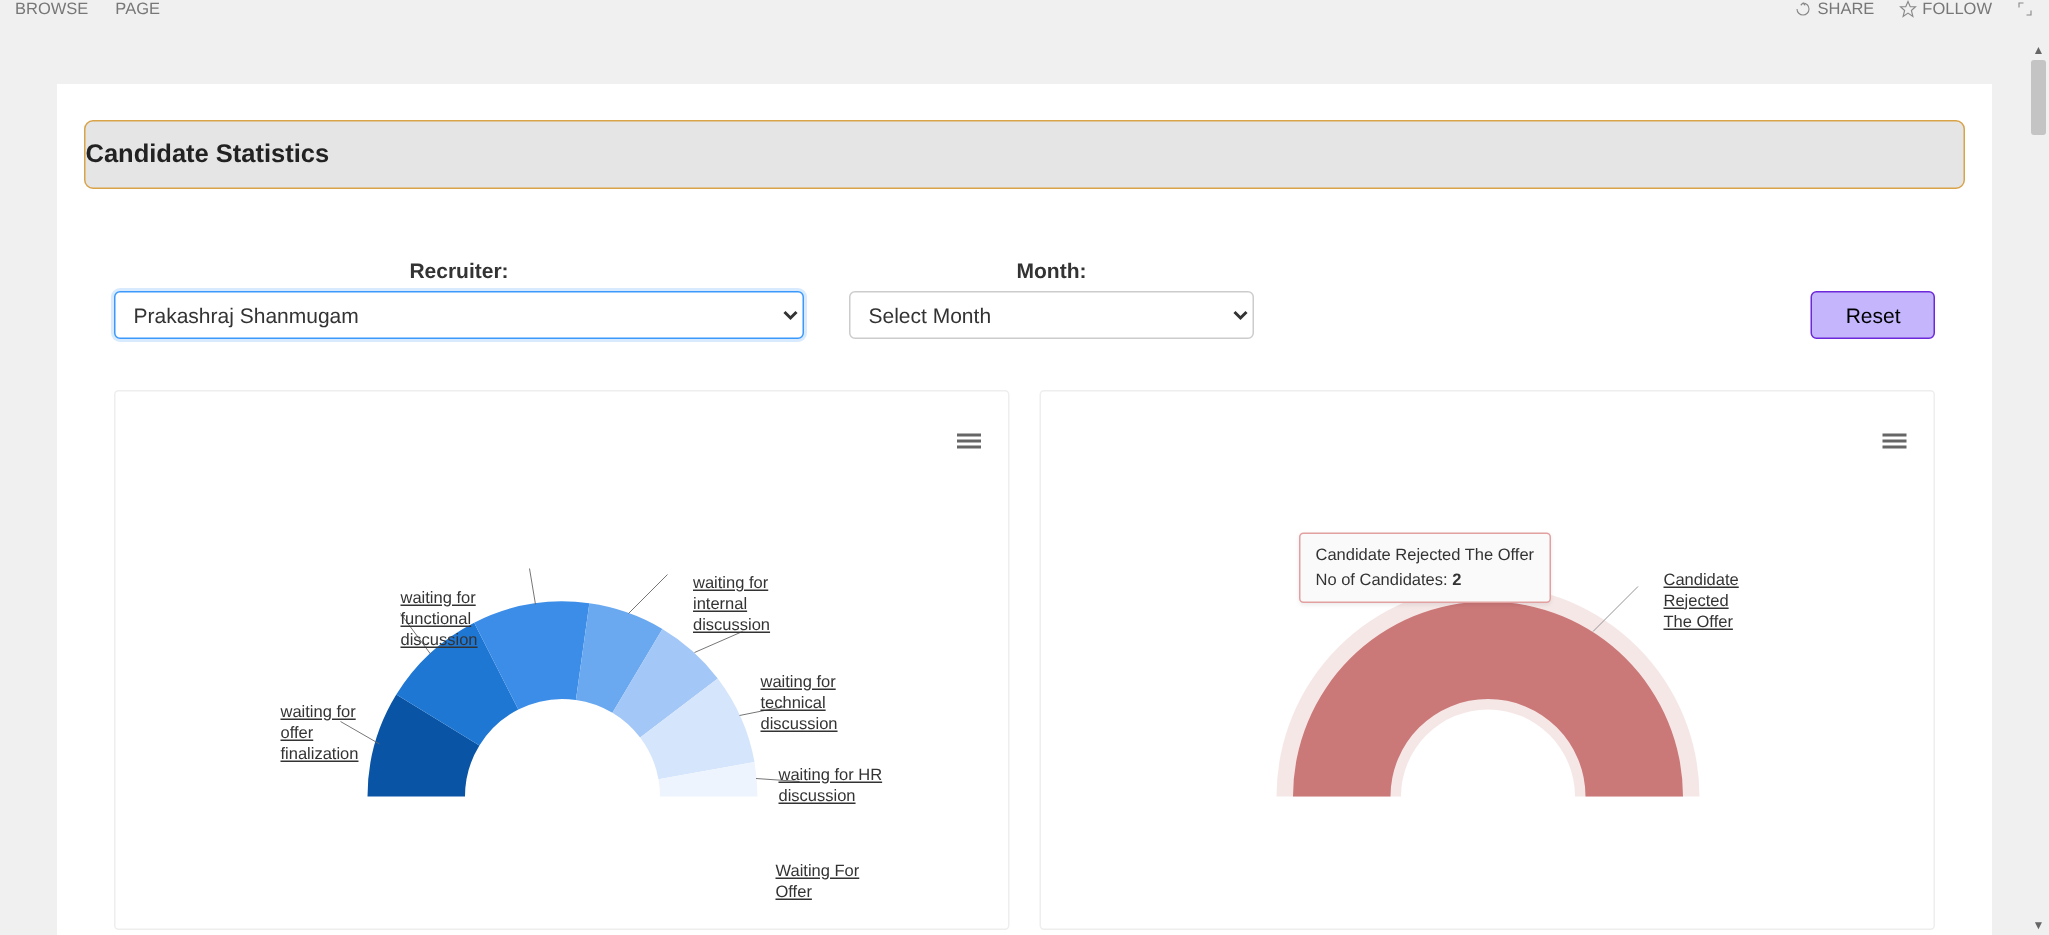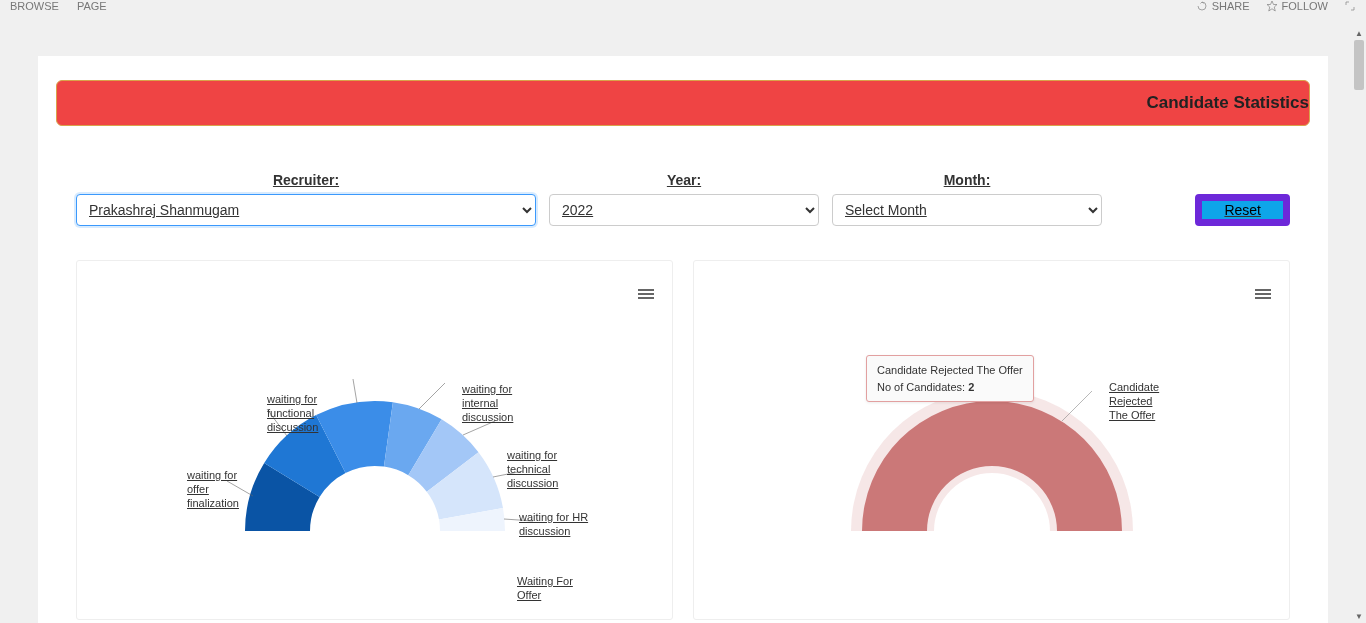--- a/index.html
+++ b/index.html
@@ -23,54 +23,53 @@
   .ribbon .item { display: flex; align-items: center; gap: 4px; cursor: pointer; }
   .ribbon svg { width: 12px; height: 12px; stroke: #888; fill: none; stroke-width: 1.5; }
   .page-wrap {
     width: 1290px;
     margin: 30px auto 0;
     background: #fff;
     padding: 24px 18px 40px;
     position: relative;
   }
   .title-bar {
-    background: #ef4444;
+    background: #e5e5e5;
     border: 1px solid #d9a34a;
     border-radius: 6px;
-    text-align: right;
+    text-align: left;
     padding: 12px 0;
     font-size: 17px;
     font-weight: 700;
     color: #222;
   }
   .filters {
     display: flex;
-    gap: 13px;
+    gap: 30px;
     margin-top: 46px;
     padding: 0 20px;
     align-items: flex-end;
-    text-decoration: underline;
   }
   .filter-col { display: flex; flex-direction: column; align-items: center; }
   .filter-col label { font-weight: 700; font-size: 14px; margin-bottom: 6px; }
   .select {
     height: 32px;
     border: 1px solid #ccc;
     border-radius: 4px;
     padding: 6px 8px;
     font-size: 14px;
     background: #fff;
     color: #333;
   }
   .select.focused { border: 1px solid #3b99fc; box-shadow: 0 0 0 2px rgba(59,153,252,0.2); }
   .reset-btn {
     height: 32px;
     padding: 0 22px;
-    background: #0ea5e9;
-    border: 7px solid #6d28d9;
+    background: #c4b5fd;
+    border: 1px solid #6d28d9;
     border-radius: 4px;
     font-size: 14px;
     cursor: pointer;
   }
   .charts-row {
     display: flex;
     gap: 20px;
     margin-top: 34px;
     padding: 0 20px;
   }
@@ -174,26 +173,20 @@
   <div class="title-bar">Candidate Statistics</div>
 
   <div class="filters">
     <div class="filter-col" style="flex: 0 0 460px;">
       <label>Recruiter:</label>
       <select class="select focused" style="width:460px;">
         <option>Prakashraj Shanmugam</option>
       </select>
     </div>
     <div class="filter-col" style="flex: 0 0 270px;">
-      <label>Year:</label>
-      <select class="select" style="width:270px;">
-        <option>2022</option>
-      </select>
-    </div>
-    <div class="filter-col" style="flex: 0 0 270px;">
       <label>Month:</label>
       <select class="select" style="width:270px;">
         <option>Select Month</option>
       </select>
     </div>
     <div class="filter-col" style="margin-left:auto;">
       <button class="reset-btn">Reset</button>
     </div>
   </div>
 

